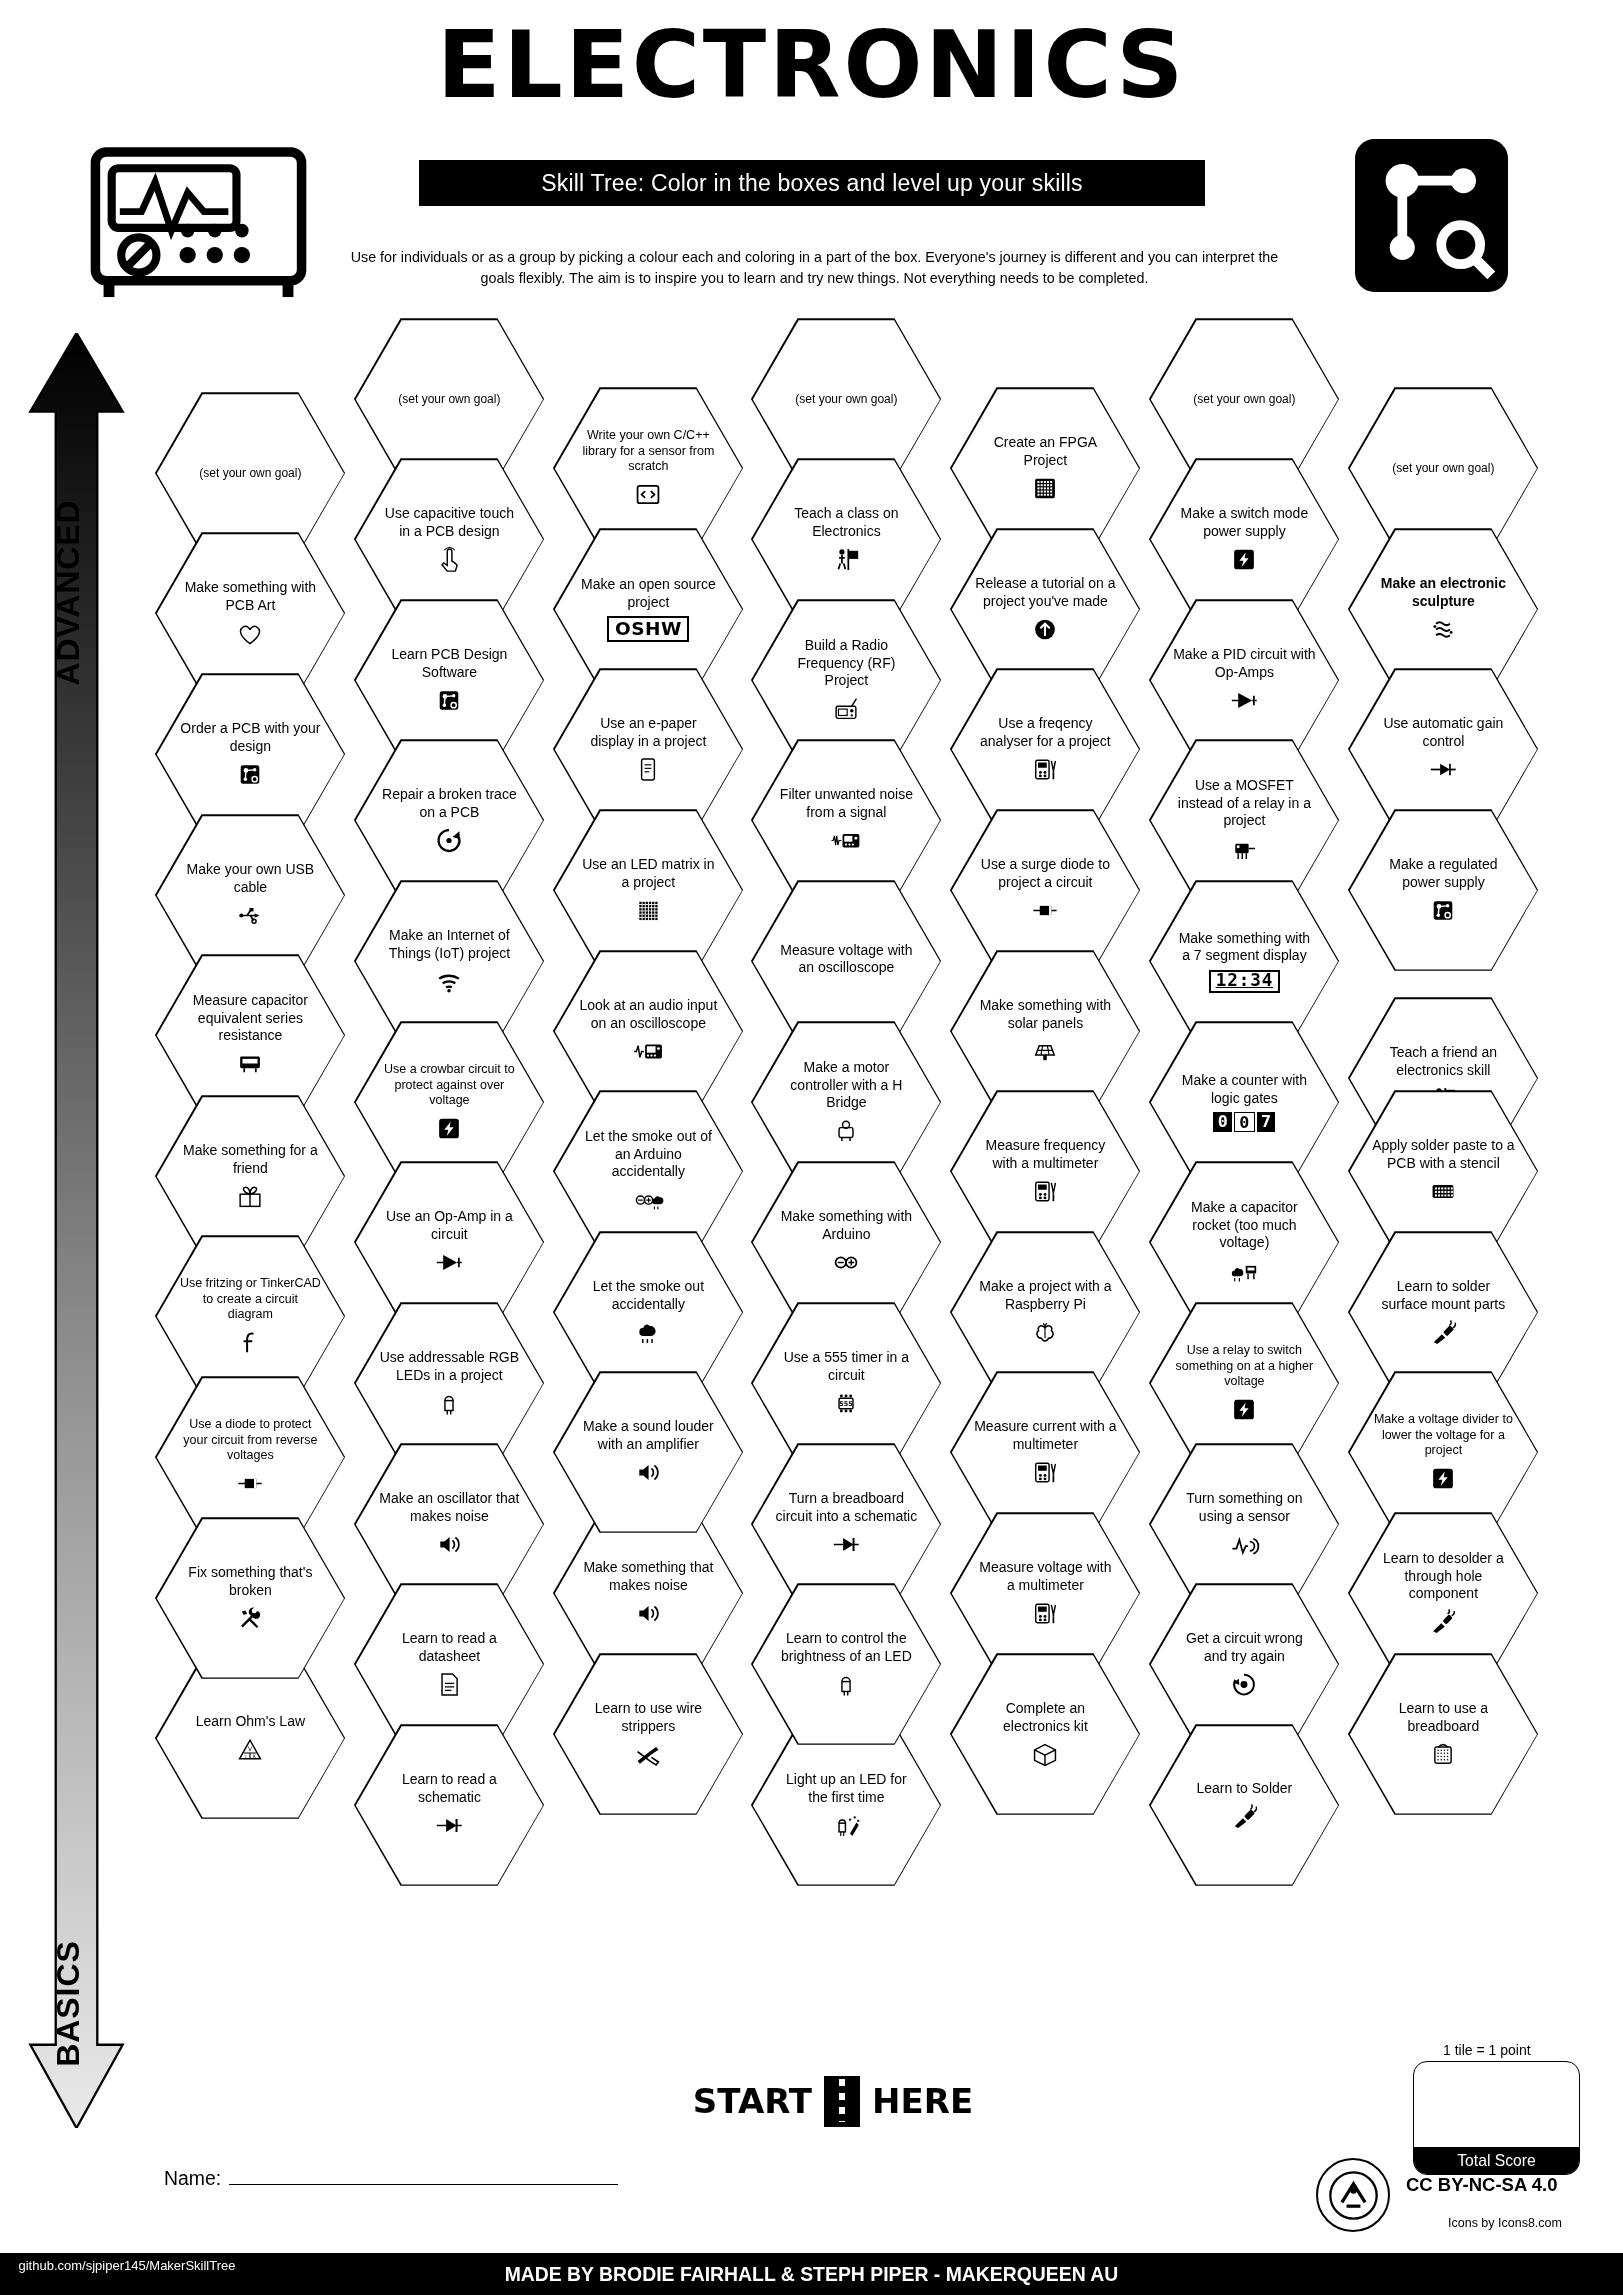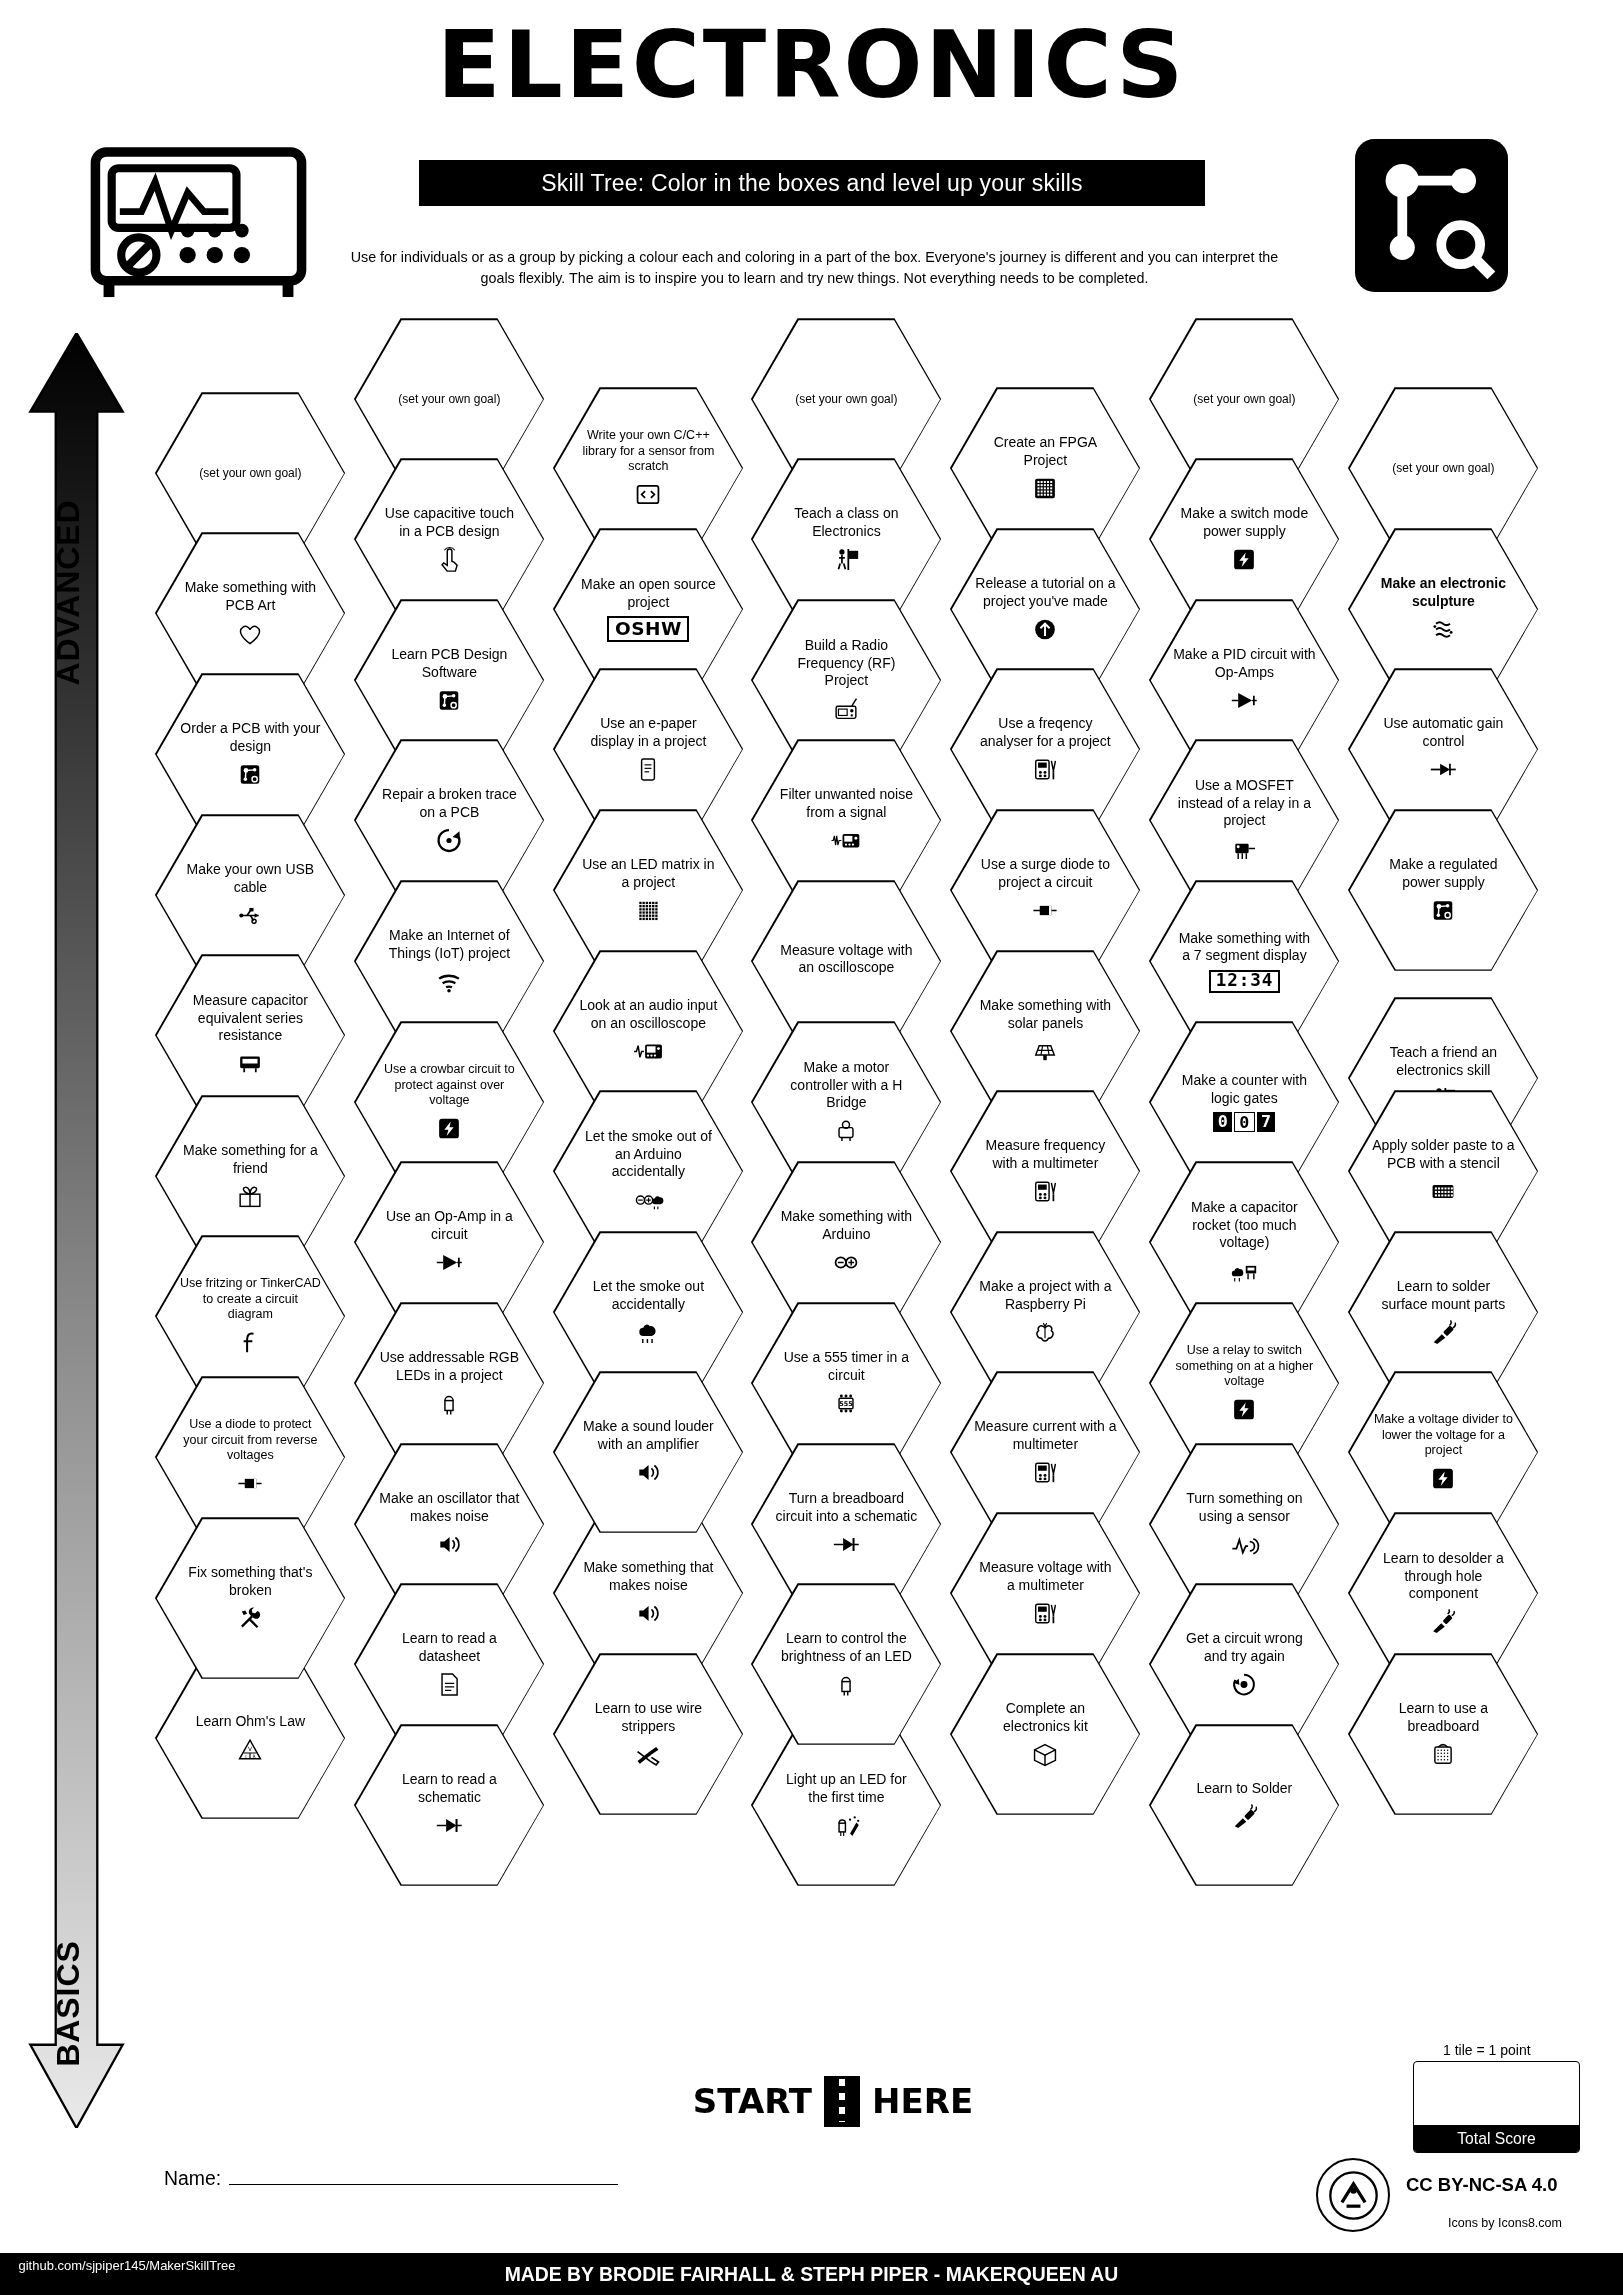--- a/index.html
+++ b/index.html
@@ -67,22 +67,22 @@
     position:absolute; left:662px; top:2073px; width:342px; height:56px;
     display:flex; align-items:center; justify-content:center; gap:12px;
     font-size:34px; font-weight:800; font-family:"DejaVu Sans", sans-serif;
   }
   .road { width:36px; height:51px; background:#000; position:relative; }
   .road:after {
     content:""; position:absolute; left:15.3px; top:3.7px; width:5.6px; height:43px;
     background: repeating-linear-gradient(#fff 0 7.4px, transparent 7.4px 14px);
   }
   .score-box {
-    position:absolute; left:1413px; top:2061px; width:167px; height:92px;
-    border:1.9px solid #000; border-radius:4px; overflow:hidden;
+    position:absolute; left:1413px; top:2061px; width:167px; height:114px;
+    border:1.9px solid #000; border-radius:14px; overflow:hidden;
   }
   .score-caption { position:absolute; left:1443px; top:2042px; font-size:14px; }
   .score-bar {
     position:absolute; left:0; bottom:0; width:100%; height:27px; background:#000;
     color:#fff; display:flex; align-items:center; justify-content:center; font-size:15.7px;
   }
   .name-line { position:absolute; left:164px; top:2167px; font-size:19.4px; }
   .name-line .rule { display:inline-block; width:389px; border-bottom:1.9px solid #000; margin-left:8.3px; }
   .cc { position:absolute; left:1406px; top:2174px; font-size:18.5px; font-weight:700; }
   .cc-badge { position:absolute; left:1316px; top:2158px; width:74px; height:74px; border:2.3px solid #000; border-radius:50%; display:flex; align-items:center; justify-content:center; }
@@ -906,21 +906,21 @@
             <line x1="58" y1="66" x2="58" y2="86" stroke="#000" stroke-width="5"></line>
             <line x1="66" y1="50" x2="88" y2="50" stroke="#000" stroke-width="5"></line>
           </svg>
         </div>
       </div>
     </div>
     <div class="hex" style="left: 1147px; top: 877px;">
       <div class="hex-inner">
         <div class="hex-text">Make something with a 7 segment display</div>
         <div class="hex-icon">
-          <div style="border:2.3px solid #000;padding:0.9px 4.6px;font-family:'DejaVu Sans Mono',monospace;font-weight:700;font-size:17.6px;letter-spacing:0.9px;">12:34</div>
+          <div style="border:2.3px solid #000;padding:0.9px 4.6px;font-family:'DejaVu Sans Mono',monospace;font-weight:700;font-size:17.6px;letter-spacing:0.9px;text-decoration:underline;">12:34</div>
         </div>
       </div>
     </div>
     <div class="hex" style="left: 1147px; top: 1018px;">
       <div class="hex-inner">
         <div class="hex-text">Make a counter with logic gates</div>
         <div class="hex-icon">
           <div style="display:flex;gap:2.3px;">
             <span style="background:#000;color:#fff;padding:0.9px 4.2px;font-family:'DejaVu Sans Mono',monospace;font-size:16.7px;font-weight:700;">0</span>
             <span style="border:1.9px solid #000;padding:0.9px 4.2px;font-family:'DejaVu Sans Mono',monospace;font-size:16.7px;font-weight:700;">0</span>

